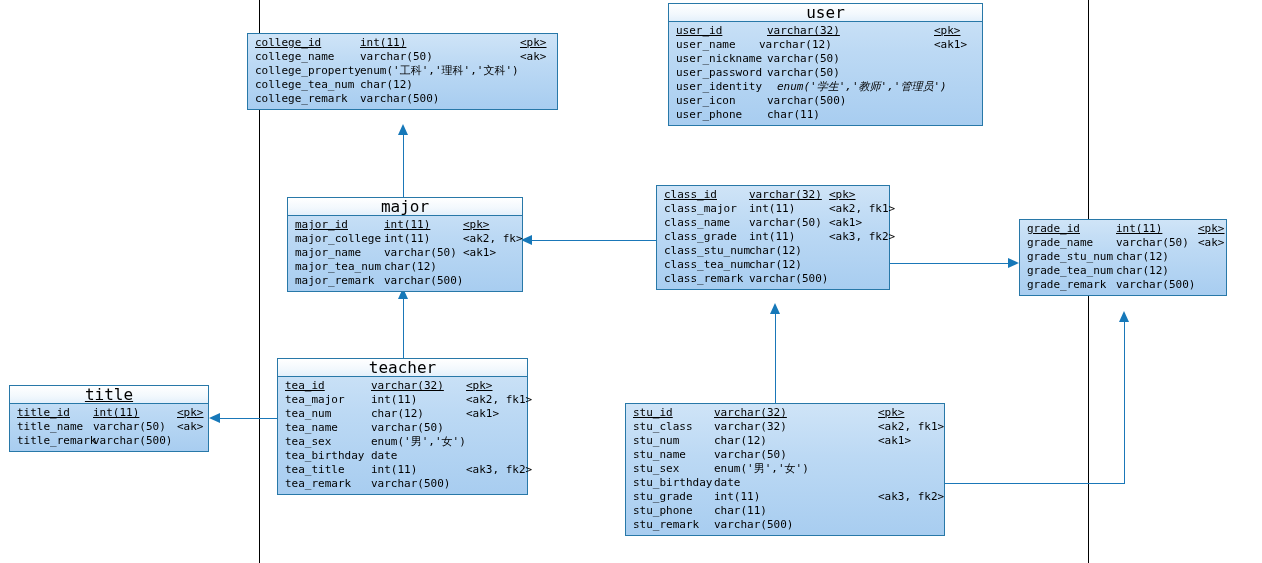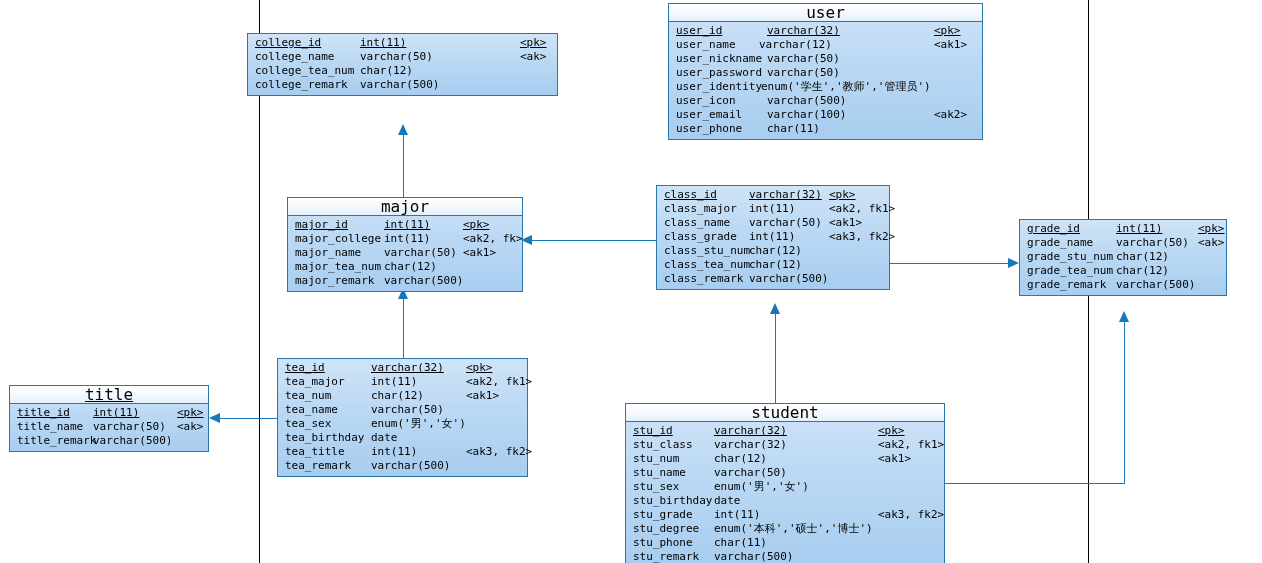--- a/index.html
+++ b/index.html
@@ -105,20 +105,24 @@
           <span class="a-name">college_id</span>
           <span class="a-type" style="left: 112px;">int(11)</span>
           <span class="a-key" style="left: 272px;">&lt;pk&gt;</span>
         </div>
         <div class="attr">
           <span class="a-name">college_name</span>
           <span class="a-type" style="left: 112px;">varchar(50)</span>
           <span class="a-key" style="left: 272px;">&lt;ak&gt;</span>
         </div>
         <div class="attr">
+          <span class="a-name">college_property</span>
+          <span class="a-type" style="left: 112px;">enum('工科','理科','文科')</span>
+        </div>
+        <div class="attr">
           <span class="a-name">college_tea_num</span>
           <span class="a-type" style="left: 112px;">char(12)</span>
         </div>
         <div class="attr">
           <span class="a-name">college_remark</span>
           <span class="a-type" style="left: 112px;">varchar(500)</span>
         </div>
       </div>
     </div>
   <div class="entity" style="left: 668px; top: 3px; width: 315px;">
@@ -137,30 +141,25 @@
         <div class="attr">
           <span class="a-name">user_nickname</span>
           <span class="a-type" style="left: 98px;">varchar(50)</span>
         </div>
         <div class="attr">
           <span class="a-name">user_password</span>
           <span class="a-type" style="left: 98px;">varchar(50)</span>
         </div>
         <div class="attr">
           <span class="a-name">user_identity</span>
-          <span class="a-type" style="left: 92px;">enum('学生','教师','管理员')</span>
+          <span class="a-type" style="left: 108px; font-style: italic;">enum('学生','教师','管理员')</span>
         </div>
         <div class="attr">
           <span class="a-name">user_icon</span>
           <span class="a-type" style="left: 98px;">varchar(500)</span>
-        </div>
-        <div class="attr">
-          <span class="a-name">user_email</span>
-          <span class="a-type" style="left: 98px;">varchar(100)</span>
-          <span class="a-key" style="left: 265px;">&lt;ak2&gt;</span>
         </div>
         <div class="attr">
           <span class="a-name">user_phone</span>
           <span class="a-type" style="left: 98px;">char(11)</span>
         </div>
       </div>
     </div>
   <div class="entity" style="left: 287px; top: 197px; width: 236px;">
       <div class="entity-header">major</div>
       <div class="entity-body">
@@ -245,20 +244,21 @@
           <span class="a-name">grade_tea_num</span>
           <span class="a-type" style="left: 96px;">char(12)</span>
         </div>
         <div class="attr">
           <span class="a-name">grade_remark</span>
           <span class="a-type" style="left: 96px;">varchar(500)</span>
         </div>
       </div>
     </div>
   <div class="entity" style="left: 277px; top: 358px; width: 251px;">
+      <div class="entity-header">teacher</div>
       <div class="entity-body">
         <div class="attr pk">
           <span class="a-name">tea_id</span>
           <span class="a-type" style="left: 93px;">varchar(32)</span>
           <span class="a-key" style="left: 188px;">&lt;pk&gt;</span>
         </div>
         <div class="attr">
           <span class="a-name">tea_major</span>
           <span class="a-type" style="left: 93px;">int(11)</span>
           <span class="a-key" style="left: 188px;">&lt;ak2, fk1&gt;</span>
@@ -304,21 +304,20 @@
           <span class="a-type" style="left: 83px;">varchar(50)</span>
           <span class="a-key" style="left: 167px;">&lt;ak&gt;</span>
         </div>
         <div class="attr">
           <span class="a-name">title_remark</span>
           <span class="a-type" style="left: 83px;">varchar(500)</span>
         </div>
       </div>
     </div>
   <div class="entity" style="left: 625px; top: 403px; width: 320px;">
-      <div class="entity-header">student</div>
       <div class="entity-body">
         <div class="attr pk">
           <span class="a-name">stu_id</span>
           <span class="a-type" style="left: 88px;">varchar(32)</span>
           <span class="a-key" style="left: 252px;">&lt;pk&gt;</span>
         </div>
         <div class="attr">
           <span class="a-name">stu_class</span>
           <span class="a-type" style="left: 88px;">varchar(32)</span>
           <span class="a-key" style="left: 252px;">&lt;ak2, fk1&gt;</span>
@@ -339,24 +338,20 @@
         <div class="attr">
           <span class="a-name">stu_birthday</span>
           <span class="a-type" style="left: 88px;">date</span>
         </div>
         <div class="attr">
           <span class="a-name">stu_grade</span>
           <span class="a-type" style="left: 88px;">int(11)</span>
           <span class="a-key" style="left: 252px;">&lt;ak3, fk2&gt;</span>
         </div>
         <div class="attr">
-          <span class="a-name">stu_degree</span>
-          <span class="a-type" style="left: 88px;">enum('本科','硕士','博士')</span>
-        </div>
-        <div class="attr">
           <span class="a-name">stu_phone</span>
           <span class="a-type" style="left: 88px;">char(11)</span>
         </div>
         <div class="attr">
           <span class="a-name">stu_remark</span>
           <span class="a-type" style="left: 88px;">varchar(500)</span>
         </div>
       </div>
     </div>
 

